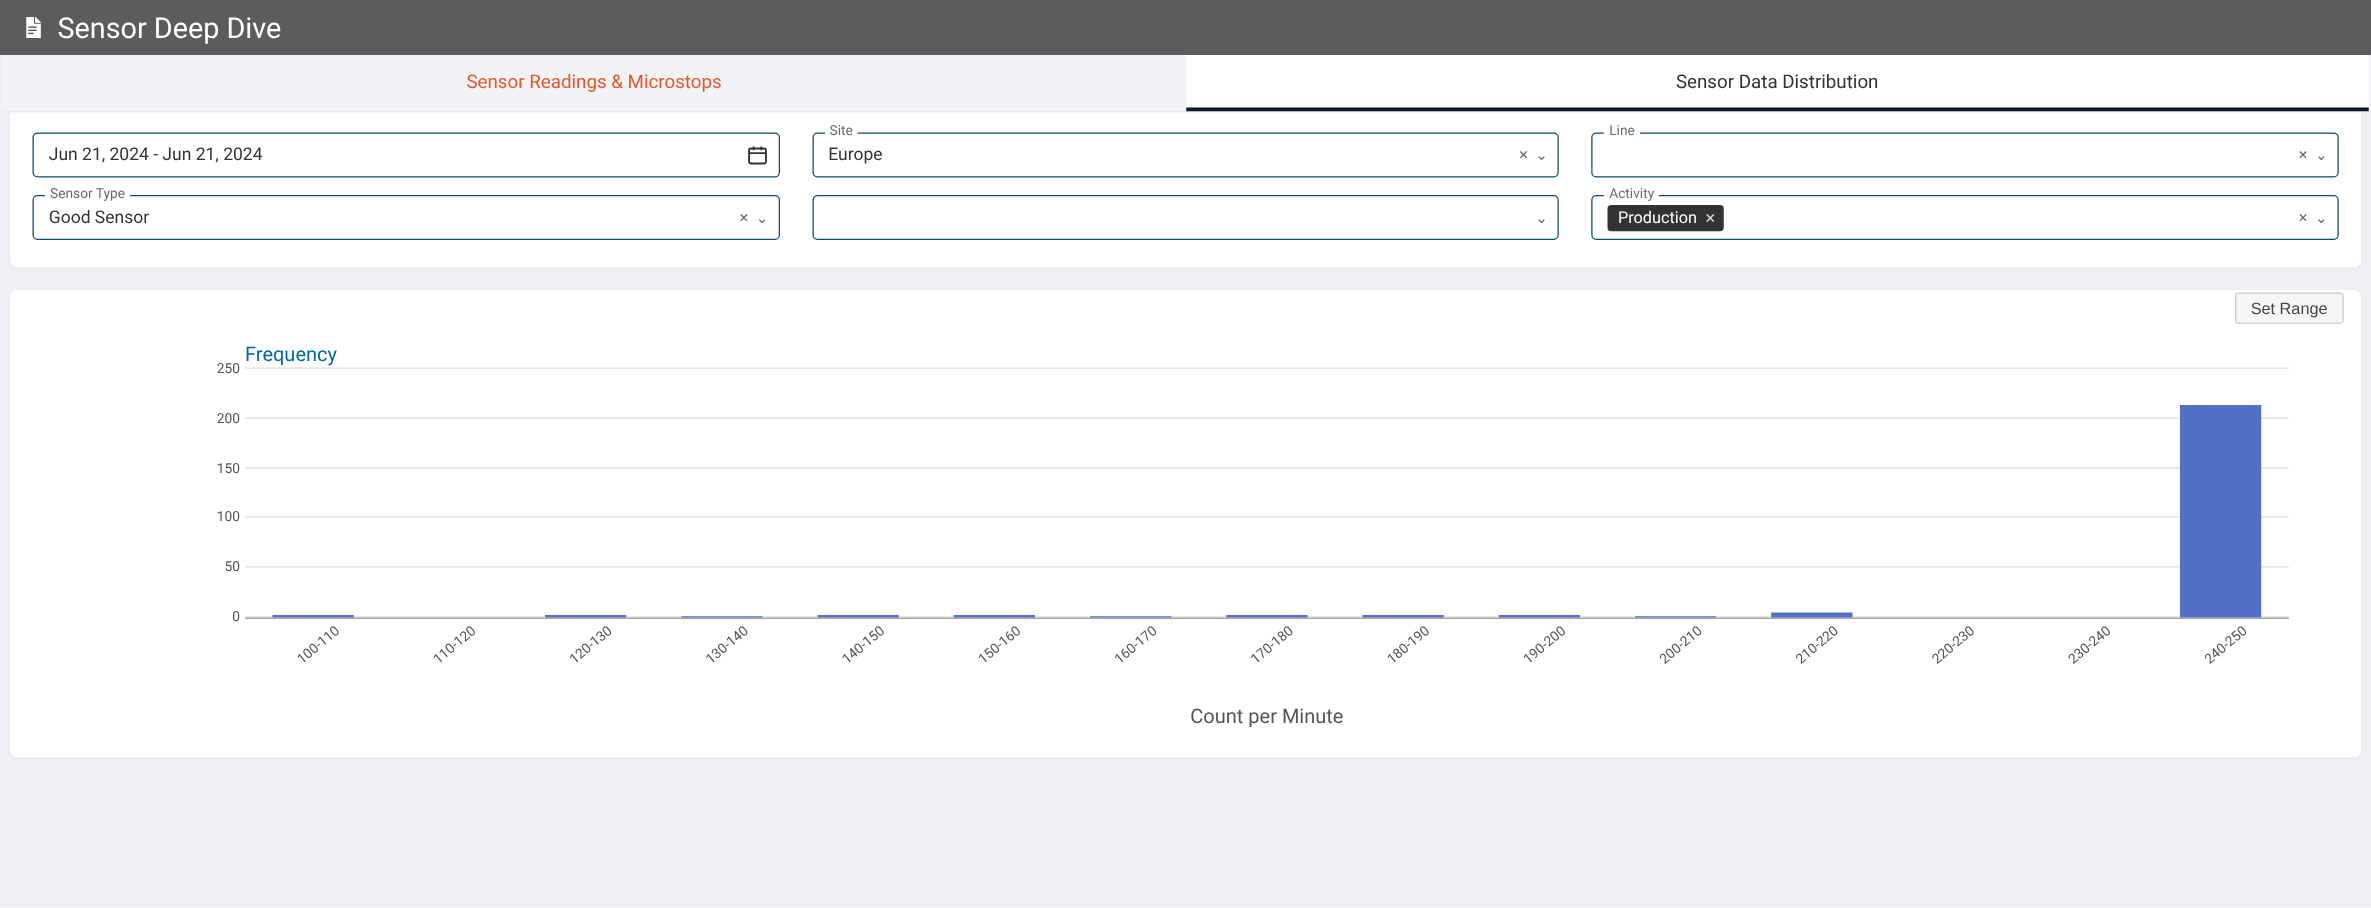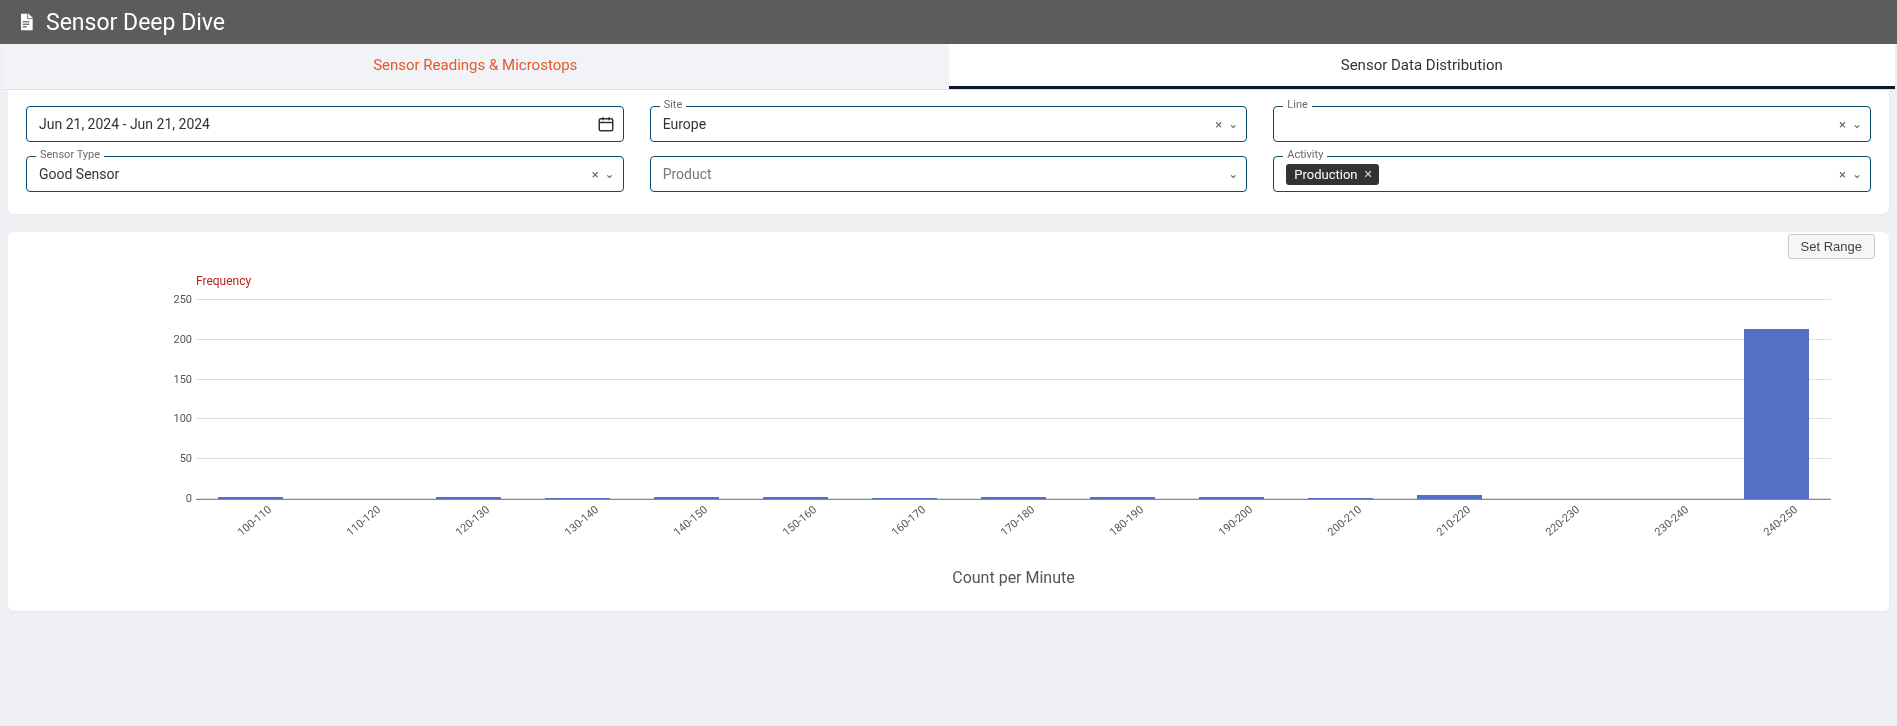--- a/index.html
+++ b/index.html
@@ -115,23 +115,23 @@
     border-radius:3px;
     cursor:pointer;
     color:#444;
   }
   .chart-wrap {
     margin-top: 28px;
     padding-left: 170px;
     padding-right: 40px;
   }
   .ytitle {
-    font-size:12px;
-    color:#b91c1c;
-    margin-bottom:12px;
+    font-size:16px;
+    color:#0369a1;
+    margin-bottom:2px;
   }
   .plot {
     position:relative;
     height:200px;
     border-bottom:1px solid #888;
   }
   .grid-line {
     position:absolute; left:0; right:0;
     border-top:1px solid #ddd;
     font-size:11px; color:#555;
@@ -256,21 +256,20 @@
       <span class="value">Good Sensor</span>
       <span class="field-icons">
         <span class="clear-x">×</span>
         <span class="chev">⌄</span>
       </span>
     </div>
   </div>
 
   <div class="field">
     <div class="field-box">
-      <span class="value" style="color:#777">Product</span>
       <span class="field-icons">
         <span class="chev">⌄</span>
       </span>
     </div>
   </div>
 
   <div class="field">
     <span class="field-label">Activity</span>
     <div class="field-box">
       <span class="value">

